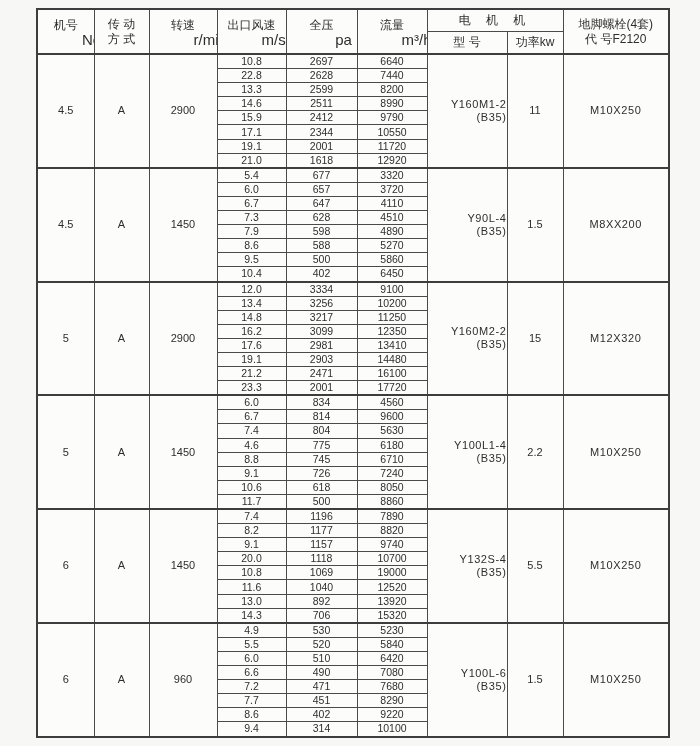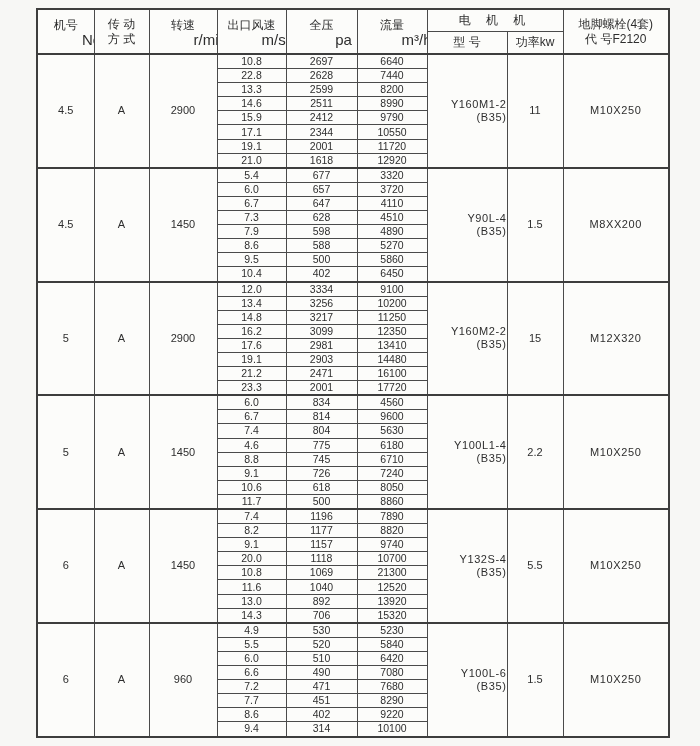--- a/index.html
+++ b/index.html
@@ -323,21 +323,21 @@
           <td>9740</td>
         </tr>
         <tr>
           <td>20.0</td>
           <td>1118</td>
           <td>10700</td>
         </tr>
         <tr>
           <td>10.8</td>
           <td>1069</td>
-          <td>21300</td>
+          <td>19000</td>
         </tr>
         <tr>
           <td>11.6</td>
           <td>1040</td>
           <td>12520</td>
         </tr>
         <tr>
           <td>13.0</td>
           <td>892</td>
           <td>13920</td>

